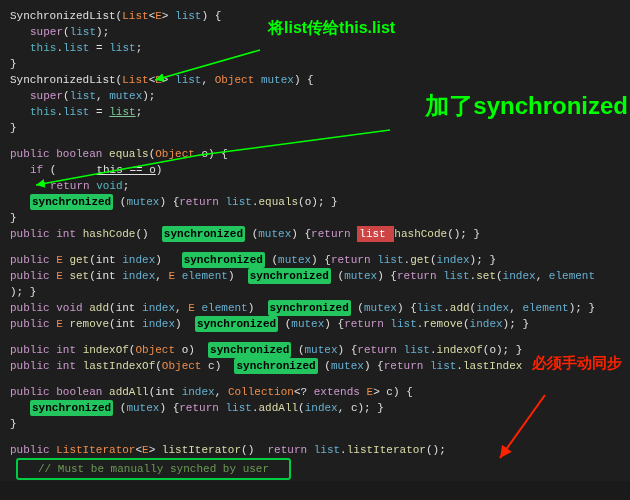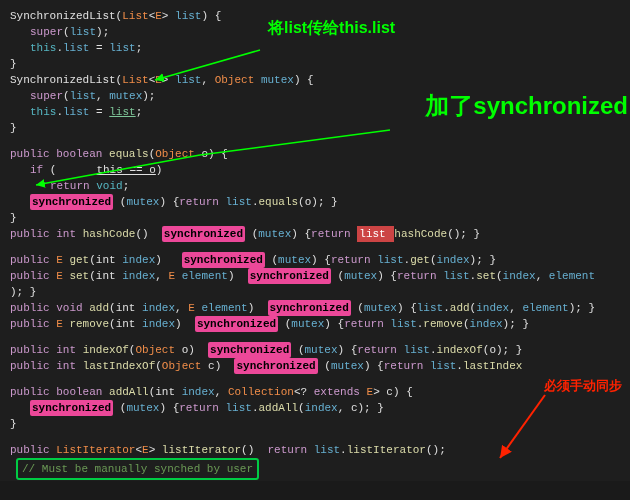--- a/index.html
+++ b/index.html
@@ -32,21 +32,21 @@
 
     .kw-purple { color: #cc99cd; }
     .kw-orange { color: #f08d49; }
     .kw-blue { color: #67b0d1; }
     .kw-white { color: #e0e0e0; }
     .kw-cyan { color: #56b6c2; }
     .method { color: #dcdcaa; }
     .comment { color: #6a9955; }
 
     .highlight-yellow {
-      background: #ec4899;
+      background: #22c55e;
       color: #000;
       padding: 0 2px;
       border-radius: 2px;
       font-weight: bold;
     }
 
     .annotation-green {
       color: #00ff00;
       font-family: 'Arial', sans-serif;
       font-size: 18px;
@@ -168,21 +168,21 @@
   </div>
 
   <div class="code-line">
     <span class="kw-white">}</span>
   </div>
 
   <div class="blank"></div>
 
   <div class="code-line">
     <span class="kw-purple">public </span><span class="kw-orange">ListIterator</span><span class="kw-white">&lt;</span><span class="kw-orange">E</span><span class="kw-white">&gt; </span><span class="method">listIterator</span><span class="kw-white">()  </span><span class="kw-purple">return </span><span class="kw-blue">list</span><span class="kw-white">.</span><span class="method">listIterator</span><span class="kw-white">();</span>
-    <span style="border:2px solid #00cc44;border-radius:3px;padding:1px 4px;margin-left:6px;" class="comment">// Must be manually synched by user</span>
+    <span style="border:2px solid #00cc44;border-radius:3px;padding:1px 20px;margin-left:6px;" class="comment">// Must be manually synched by user</span>
   </div>
 
   <div class="annotation-green" style="top:18px; left:220px; font-size:16px;margin-left:48px;">将list传给this.list</div>
 
   <svg style="position:absolute;top:0;left:0;width:630px;height:500px;pointer-events:none;">
 
     <line x1="260" y1="50" x2="155" y2="80" stroke="#00ff00" stroke-width="1.5" marker-end="url(#arrow-green)"></line>
 
     <line x1="390" y1="130" x2="200" y2="155" stroke="#00ff00" stroke-width="1.5"></line>
     <line x1="200" y1="155" x2="36" y2="185" stroke="#00ff00" stroke-width="1.5" marker-end="url(#arrow-green2)"></line>
@@ -196,15 +196,15 @@
         <path d="M0,0 L0,6 L6,3 z" fill="#00ff00"></path>
       </marker>
       <marker id="arrow-red" markerWidth="8" markerHeight="8" refX="6" refY="3" orient="auto">
         <path d="M0,0 L0,6 L6,3 z" fill="#ff2200"></path>
       </marker>
     </defs>
   </svg>
 
   <div class="annotation-green" style="top:90px; right:2px; font-size:24px;">加了synchronized</div>
 
-  <div class="annotation-red" style="top:377px; right:8px; font-size:13px;">必须手动同步</div>
+  <div class="annotation-red" style="top:354px; right:8px; font-size:15px;">必须手动同步</div>
 
 </div>
 
 </body></html>

